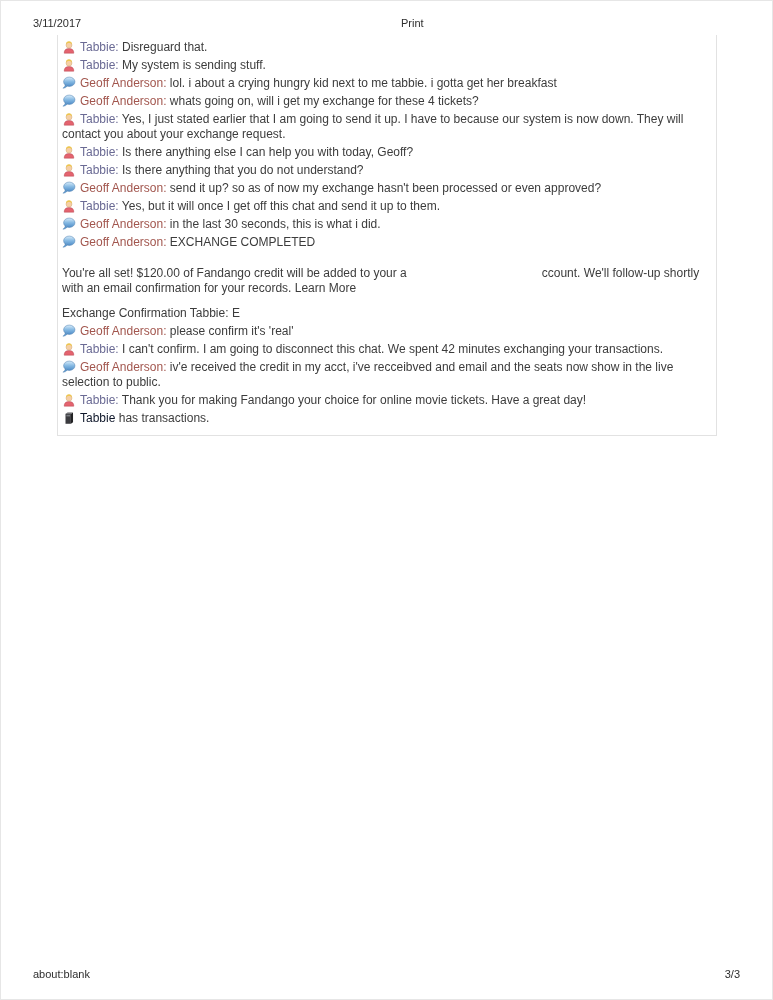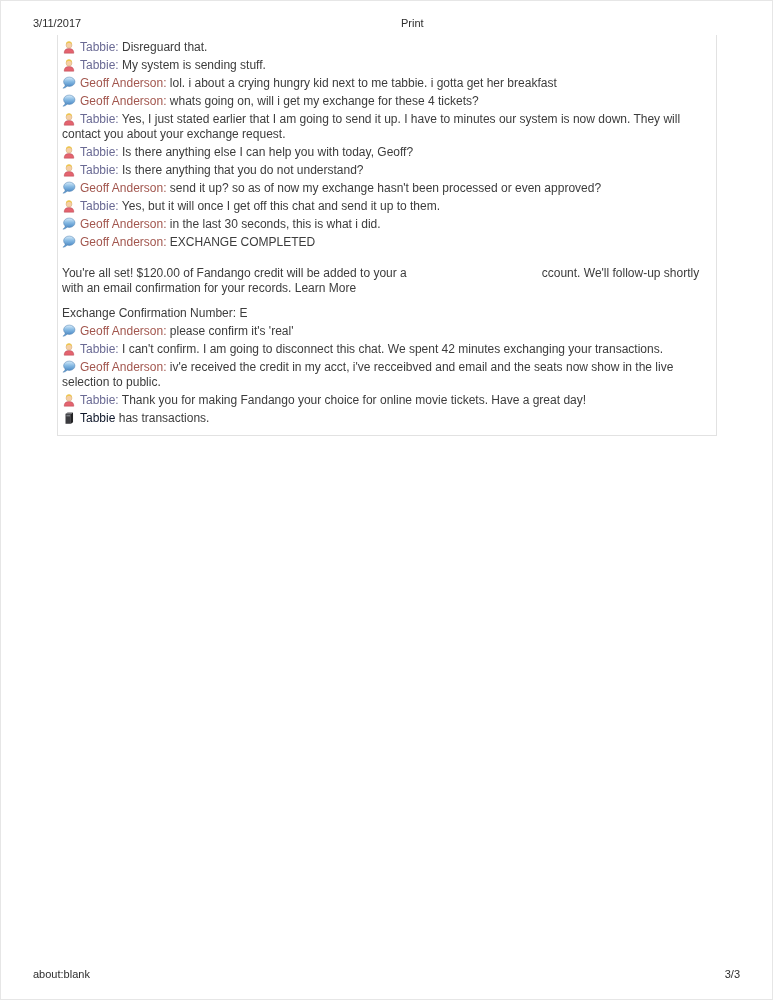--- a/index.html
+++ b/index.html
@@ -71,21 +71,21 @@
     <ellipse cx="8.3" cy="6.6" rx="6.5" ry="5.4" fill="url(#bubbleGrad)" stroke="#3f74a8" stroke-width="0.5"></ellipse>
     <path d="M3.6 10.4 C3.2 12.2 2.3 13.3 1.0 13.9 C3.1 14.0 4.8 13.2 5.8 11.8 Z" fill="#5e97cc" stroke="#3f74a8" stroke-width="0.4"></path>
   </svg>
 </span><span class="name" style="color: rgb(162, 86, 78);">Geoff Anderson: </span><span>whats going on, will i get my exchange for these 4 tickets?</span></div>
     <div class="msg"><span class="icon">
   <svg width="14" height="14" viewBox="0 0 16 16" xmlns="http://www.w3.org/2000/svg">
     <path d="M2.5 15 C2.5 11.4 4.5 9.8 8 9.8 C11.5 9.8 13.5 11.4 13.5 15 Z" fill="#e4636f" stroke="#b84a55" stroke-width="0.6"></path>
     <circle cx="8" cy="5.8" r="3.4" fill="#f6cfa4" stroke="#caa06e" stroke-width="0.5"></circle>
     <path d="M4.6 5.4 C4.6 2.6 6 1.5 8 1.5 C10 1.5 11.4 2.6 11.4 5.4 C10.8 3.8 9.8 3.3 8 3.3 C6.2 3.3 5.2 3.8 4.6 5.4 Z" fill="#edc64f"></path>
   </svg>
-</span><span class="name" style="color: rgb(106, 106, 148);">Tabbie: </span><span>Yes, I just stated earlier that I am going to send it up. I have to minutes our system is now down. They will contact you about your exchange request.</span></div>
+</span><span class="name" style="color: rgb(106, 106, 148);">Tabbie: </span><span>Yes, I just stated earlier that I am going to send it up. I have to because our system is now down. They will contact you about your exchange request.</span></div>
     <div class="msg"><span class="icon">
   <svg width="14" height="14" viewBox="0 0 16 16" xmlns="http://www.w3.org/2000/svg">
     <path d="M2.5 15 C2.5 11.4 4.5 9.8 8 9.8 C11.5 9.8 13.5 11.4 13.5 15 Z" fill="#e4636f" stroke="#b84a55" stroke-width="0.6"></path>
     <circle cx="8" cy="5.8" r="3.4" fill="#f6cfa4" stroke="#caa06e" stroke-width="0.5"></circle>
     <path d="M4.6 5.4 C4.6 2.6 6 1.5 8 1.5 C10 1.5 11.4 2.6 11.4 5.4 C10.8 3.8 9.8 3.3 8 3.3 C6.2 3.3 5.2 3.8 4.6 5.4 Z" fill="#edc64f"></path>
   </svg>
 </span><span class="name" style="color: rgb(106, 106, 148);">Tabbie: </span><span>Is there anything else I can help you with today, Geoff?</span></div>
     <div class="msg"><span class="icon">
   <svg width="14" height="14" viewBox="0 0 16 16" xmlns="http://www.w3.org/2000/svg">
     <path d="M2.5 15 C2.5 11.4 4.5 9.8 8 9.8 C11.5 9.8 13.5 11.4 13.5 15 Z" fill="#e4636f" stroke="#b84a55" stroke-width="0.6"></path>
@@ -136,21 +136,21 @@
       </linearGradient>
     </defs>
     <ellipse cx="8.3" cy="6.6" rx="6.5" ry="5.4" fill="url(#bubbleGrad)" stroke="#3f74a8" stroke-width="0.5"></ellipse>
     <path d="M3.6 10.4 C3.2 12.2 2.3 13.3 1.0 13.9 C3.1 14.0 4.8 13.2 5.8 11.8 Z" fill="#5e97cc" stroke="#3f74a8" stroke-width="0.4"></path>
   </svg>
 </span><span class="name" style="color: rgb(162, 86, 78);">Geoff Anderson: </span><span>EXCHANGE COMPLETED</span></div>
     <div class="sys-paragraph">
       <div class="pline"><span>You're all set! $120.00 of Fandango credit will be added to your  a</span><span class="redacted-gap" style="width: 135px;"></span><span>ccount. We'll follow-up shortly</span></div>
       <div>with an email confirmation for your records. Learn More</div>
     </div>
-    <div class="sys-line">Exchange Confirmation Number: E</div>
+    <div class="sys-line">Exchange Confirmation Tabbie: E</div>
     <div class="msg"><span class="icon">
   <svg width="14" height="14" viewBox="0 0 16 16" xmlns="http://www.w3.org/2000/svg">
     <defs>
       <linearGradient id="bubbleGrad" x1="0" y1="0" x2="0" y2="1">
         <stop offset="0" stop-color="#d8ecfa"></stop>
         <stop offset="0.5" stop-color="#84b8e2"></stop>
         <stop offset="1" stop-color="#4f8cc7"></stop>
       </linearGradient>
     </defs>
     <ellipse cx="8.3" cy="6.6" rx="6.5" ry="5.4" fill="url(#bubbleGrad)" stroke="#3f74a8" stroke-width="0.5"></ellipse>

